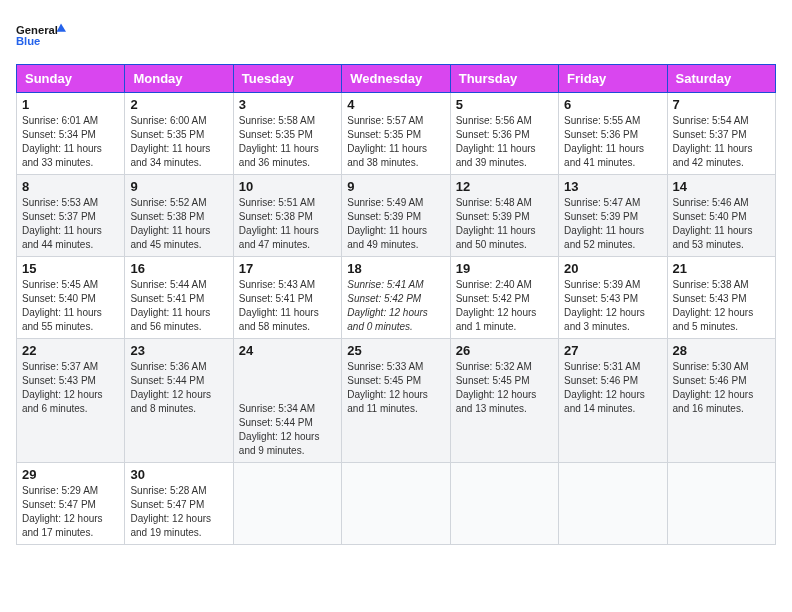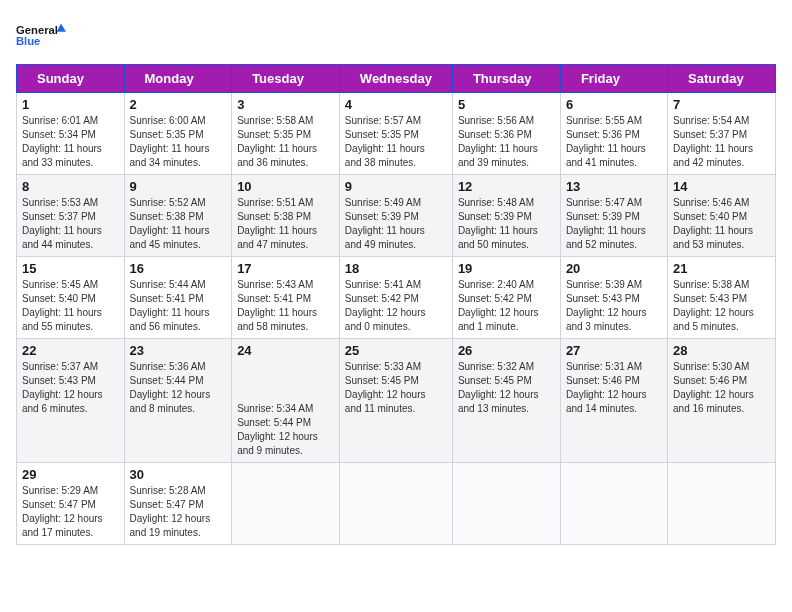--- a/index.html
+++ b/index.html
@@ -33,23 +33,23 @@
     .location {
       font-size: 14px;
       color: #444;
     }
     table {
       width: 100%;
       border-collapse: collapse;
       font-size: 11px;
     }
     thead tr th {
-      background: #a21caf;
+      background: #d946ef;
       color: #fff;
-      padding: 6px 20px;
+      padding: 6px 8px;
       text-align: left;
       font-size: 13px;
       font-weight: bold;
       border: 1px solid #1d4ed8;
     }
     tbody tr td {
       border: 1px solid #d1d5db;
       padding: 4px 5px;
       vertical-align: top;
       width: 14.28%;
@@ -226,21 +226,21 @@
         </td>
         <td>
           <span class="day-num">17</span>
           <div class="day-info" style="white-space: pre-line;">Sunrise: 5:43 AM
 Sunset: 5:41 PM
 Daylight: 11 hours
 and 58 minutes.</div>
         </td>
         <td>
           <span class="day-num">18</span>
-          <div class="day-info" style="white-space: pre-line;">Sunrise: 5:41 AM
+          <div class="day-info" style="white-space: pre-line; font-style: italic;">Sunrise: 5:41 AM
 Sunset: 5:42 PM
 Daylight: 12 hours
 and 0 minutes.</div>
         </td>
         <td>
           <span class="day-num">19</span>
           <div class="day-info" style="white-space: pre-line;">Sunrise: 2:40 AM
 Sunset: 5:42 PM
 Daylight: 12 hours
 and 1 minute.</div>

